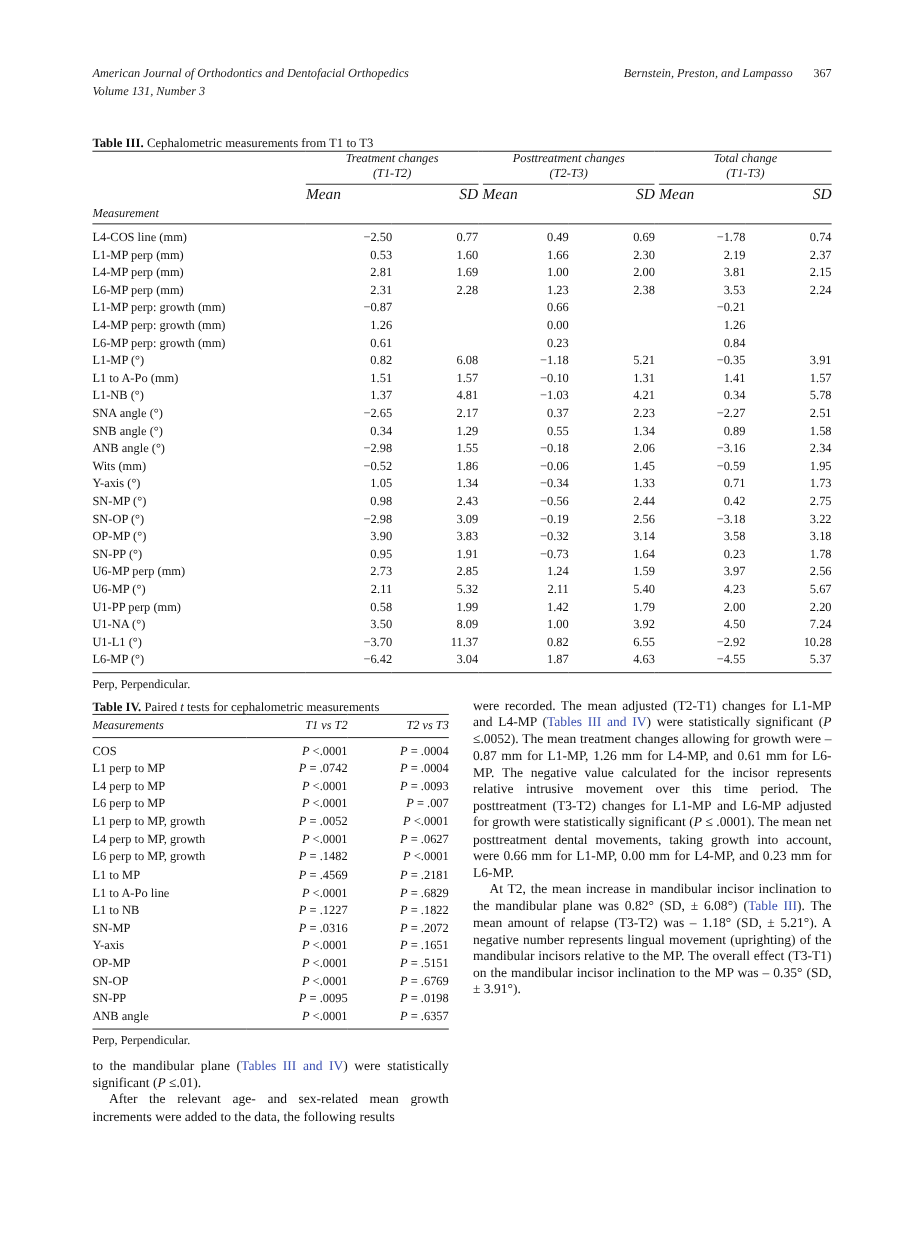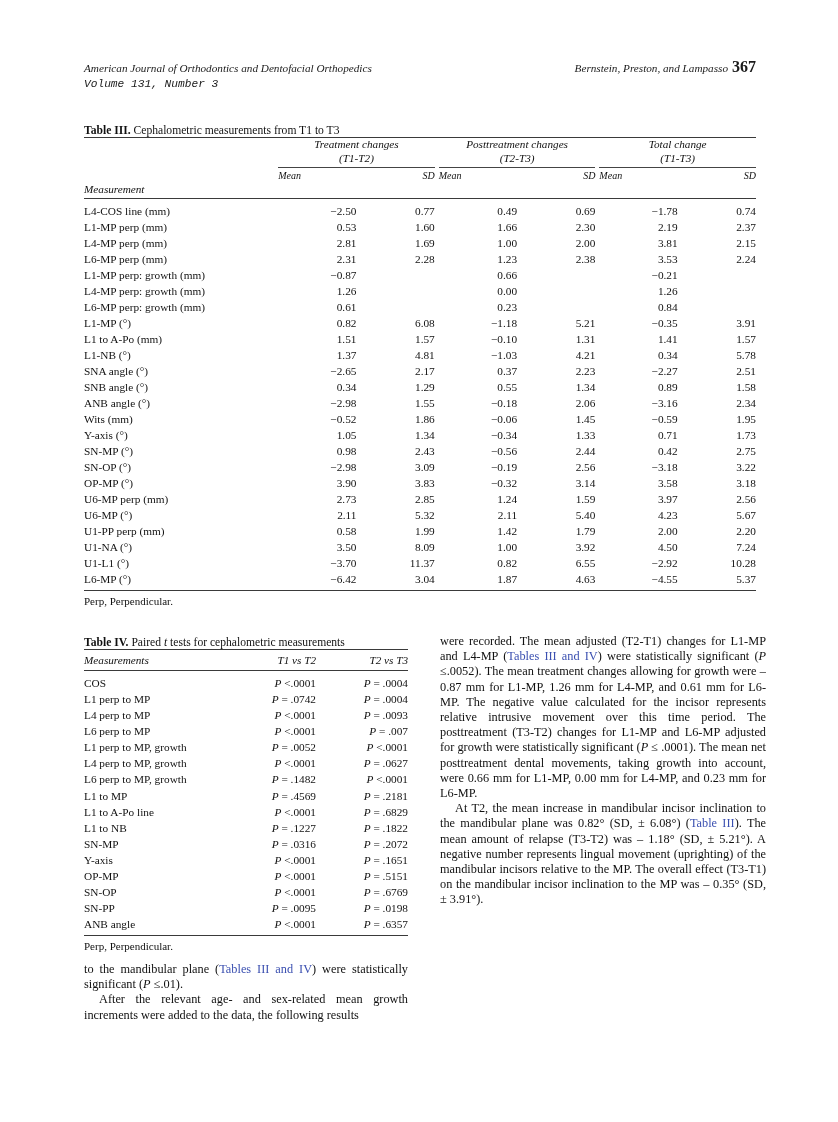--- a/index.html
+++ b/index.html
@@ -35,25 +35,25 @@
   }
   .runhead-row {
     display: flex;
     justify-content: space-between;
     align-items: baseline;
   }
   .runhead-left { white-space: nowrap; }
   .runhead-right { white-space: nowrap; }
   .runhead-page {
     font-style: normal;
-    font-weight: bold;
-    font-size: 16px;
-    margin-left: 4px;
-  }
-  .runhead-vol { margin-top: 1px; font-family: Liberation Mono, monospace; }
+    font-weight: normal;
+    font-size: 11px;
+    margin-left: 19px;
+  }
+  .runhead-vol { margin-top: 1px; }
 
   
   .tbl-caption {
     font-size: 11.6px;
     color: #111;
     white-space: nowrap;
   }
   .tbl-caption .tnum { font-weight: bold; }
   .tbl-caption .ttext { font-weight: normal; }
   .tbl-caption .ital { font-style: italic; }
@@ -81,21 +81,21 @@
     text-align: center;
     font-style: italic;
     font-size: 11.2px;
     line-height: 13.5px;
     padding-bottom: 2px;
   }
   #table3 .grp-head .sub { display: block; }
   #table3 .grp-rule { border-bottom: 0.9px solid #444; }
   #table3 .sub-head {
     font-style: italic;
-    font-size: 10px;
+    font-size: 14px;
     padding-top: 2px;
     padding-bottom: 17px;
   }
   #table3 .meas-head {
     font-style: italic;
     font-size: 11.2px;
     vertical-align: bottom;
     padding-bottom: 3px;
   }
   #table3 td.data { padding: 0.9px 0; line-height: 14.2px; }
@@ -136,21 +136,21 @@
   
   .col {
     position: absolute;
     font-size: 12.3px;
     line-height: 15.2px;
     text-align: justify;
     color: #111;
   }
   .col p { margin: 0; text-indent: 0; }
   .col p.ind { text-indent: 15px; }
-  #col-right { left: 440px; top: 634px; width: 326px; }
+  #col-right { left: 430px; top: 634px; width: 326px; }
   #col-left-bottom { left: 84px; top: 962px; width: 324px; }
   a.xref { color: #3a4fb0; text-decoration: none; }
 </style>
 </head>
 <body>
 
 <div class="page">
 
   <div class="runhead">
     <div class="runhead-row">
@@ -403,20 +403,31 @@
             <td class="data num">3.90</td>
             <td class="data num">3.83</td>
             <td class="data"></td>
             <td class="data num">−0.32</td>
             <td class="data num">3.14</td>
             <td class="data"></td>
             <td class="data num">3.58</td>
             <td class="data num">3.18</td>
           </tr>
           <tr>
+            <td class="data">SN-PP (°)</td>
+            <td class="data num">0.95</td>
+            <td class="data num">1.91</td>
+            <td class="data"></td>
+            <td class="data num">−0.73</td>
+            <td class="data num">1.64</td>
+            <td class="data"></td>
+            <td class="data num">0.23</td>
+            <td class="data num">1.78</td>
+          </tr>
+          <tr>
             <td class="data">U6-MP perp (mm)</td>
             <td class="data num">2.73</td>
             <td class="data num">2.85</td>
             <td class="data"></td>
             <td class="data num">1.24</td>
             <td class="data num">1.59</td>
             <td class="data"></td>
             <td class="data num">3.97</td>
             <td class="data num">2.56</td>
           </tr>

